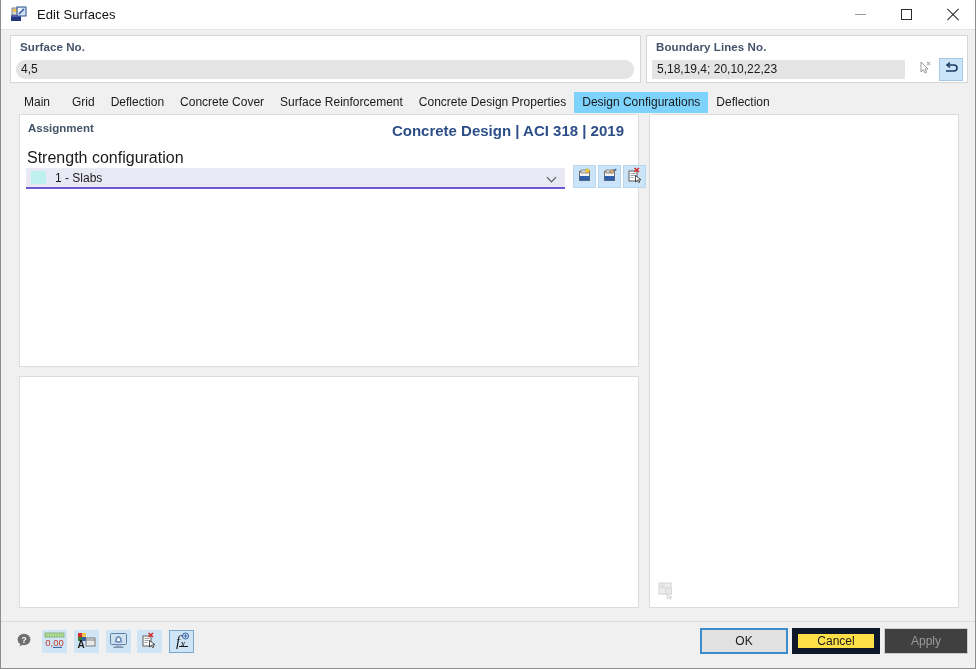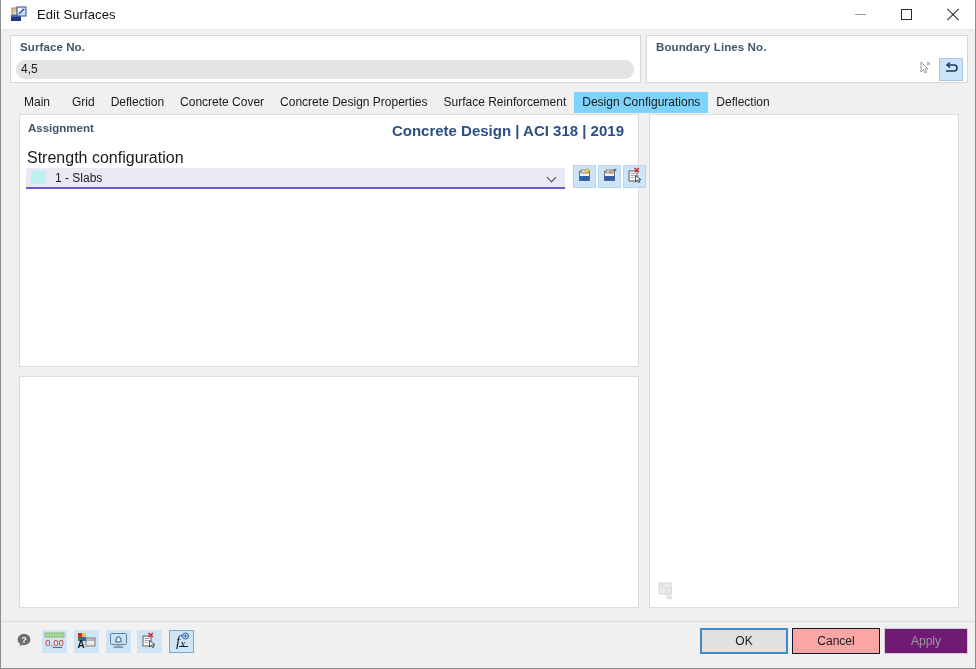--- a/index.html
+++ b/index.html
@@ -233,33 +233,33 @@
   #tool-3 { left: 105px; }
   #tool-4 { left: 136px; }
   #tool-5 { left: 168px; border: 1px solid #7aa7cc; }
 
   .dlg-btn {
     position: absolute; top: 6px;
     height: 26px;
     font-family: "Liberation Sans", sans-serif;
     font-size: 12px;
     display: flex; align-items: center; justify-content: center;
-    background: #fca5a5;
-    border: 1px solid #0f172a;
+    background: #fde047;
+    border: 6px solid #0f172a;
     color: #1a1a1a;
   }
   #btn-ok {
     left: 699px; width: 88px;
     background: #e1e1e1;
     border: 2px solid #3d8bc8;
   }
   #btn-cancel { left: 791px; width: 88px; }
   #btn-apply  {
     left: 883px; width: 84px;
-    background: #701a75;
+    background: #404040;
     border: 1px solid #cccccc;
     color: #9a9a9a;
   }
 </style>
 </head>
 <body>
 
 <div id="window">
 
   <div id="titlebar">
@@ -291,20 +291,21 @@
 
   <div id="header-row">
 
     <div class="hdr-box" id="surface-box">
       <span class="hdr-label">Surface No.</span>
       <input class="hdr-input" id="surface-input" type="text" value="4,5" style="">
     </div>
 
     <div class="hdr-box" id="boundary-box">
       <span class="hdr-label">Boundary Lines No.</span>
+      <input class="hdr-input" id="boundary-input" type="text" value="5,18,19,4; 20,10,22,23" style="">
 
       <div class="hdr-iconbtn" id="pick-btn">
         <span>
           <svg width="16" height="16" viewBox="0 0 16 16">
             <path d="M4 2 L4 12 L6.4 9.6 L8 13 L9.6 12.2 L8 9 L11 9 Z" fill="#ffffff" stroke="#9a9a9a" stroke-width="1"></path>
             <path d="M10 2 L13 5 M13 2 L10 5" stroke="#b4b4b4" stroke-width="1.2"></path>
           </svg>
         </span>
       </div>
 
@@ -317,22 +318,22 @@
         </span>
       </div>
     </div>
   </div>
 
   <div id="tabstrip">
     <div class="tab">Main</div>
     <div class="tab">Grid</div>
     <div class="tab">Deflection</div>
     <div class="tab">Concrete Cover</div>
+    <div class="tab">Surface Reinforcement</div>
     <div class="tab">Concrete Design Properties</div>
-    <div class="tab">Surface Reinforcement</div>
     <div class="tab active">Design Configurations</div>
     <div class="tab">Deflection</div>
   </div>
 
   <div id="panel-assignment">
     <span id="assignment-title">Assignment</span>
     <span id="design-code">Concrete Design | ACI 318 | 2019</span>
     <span id="strength-label">Strength configuration</span>
 
     <div id="combo">

